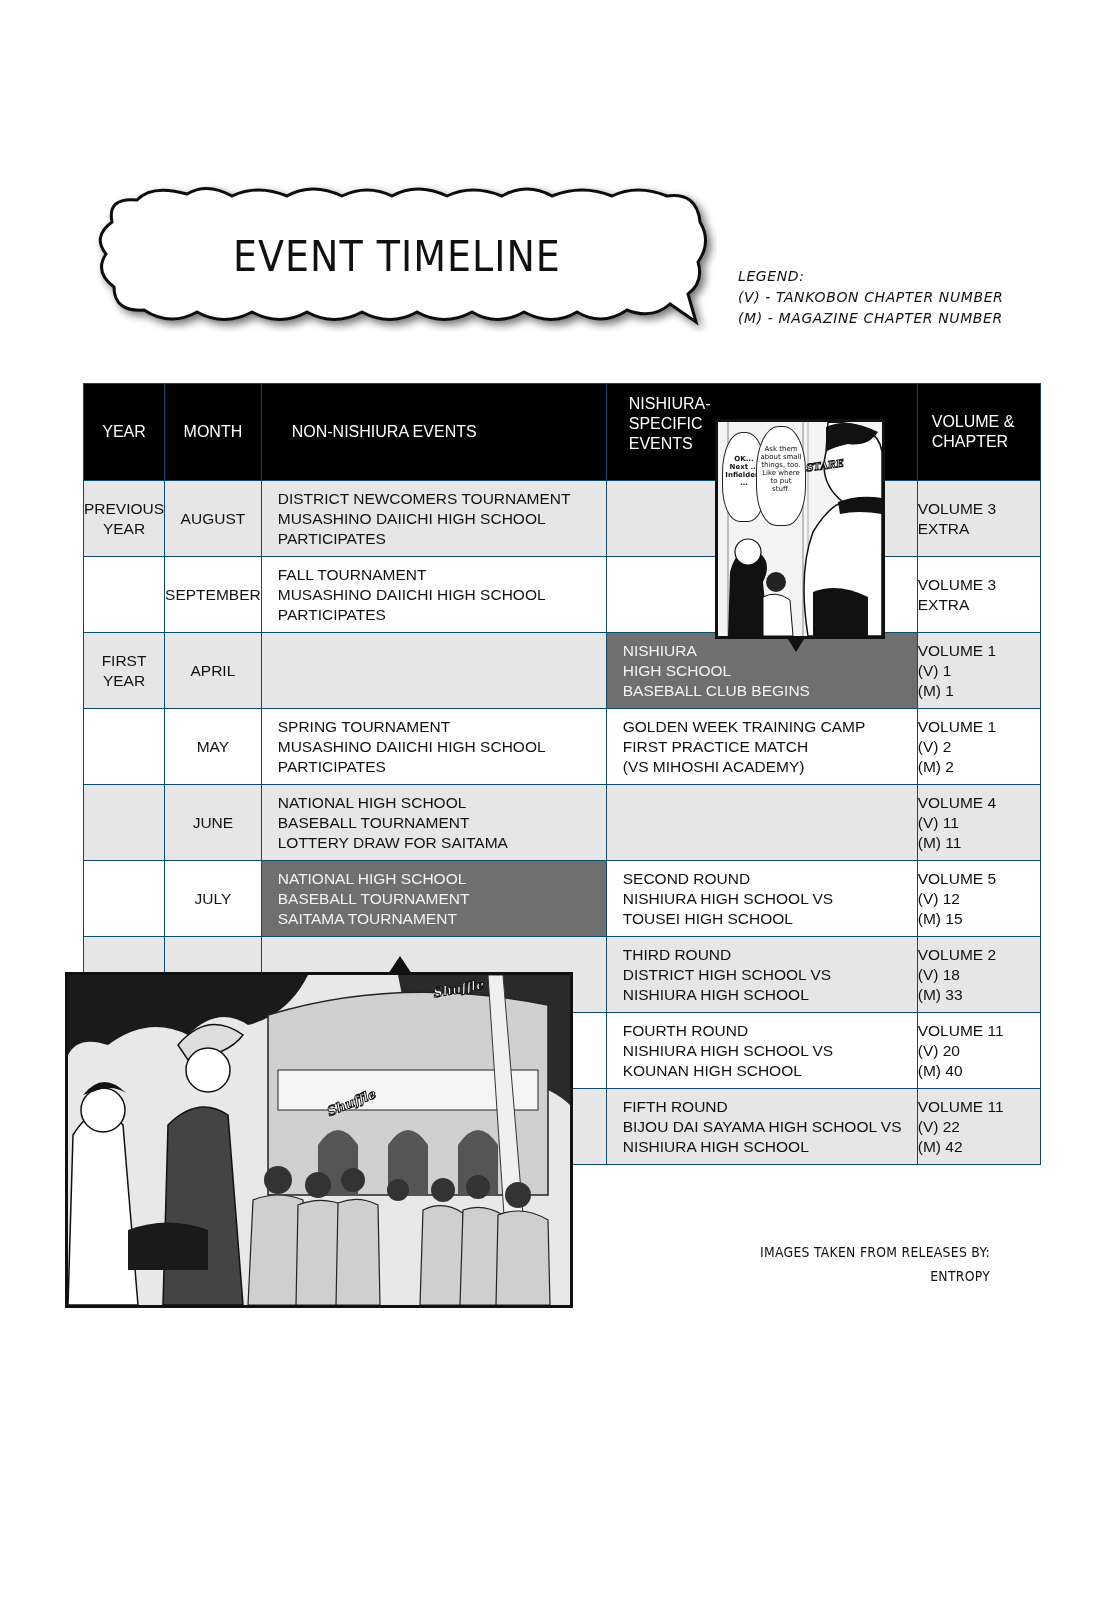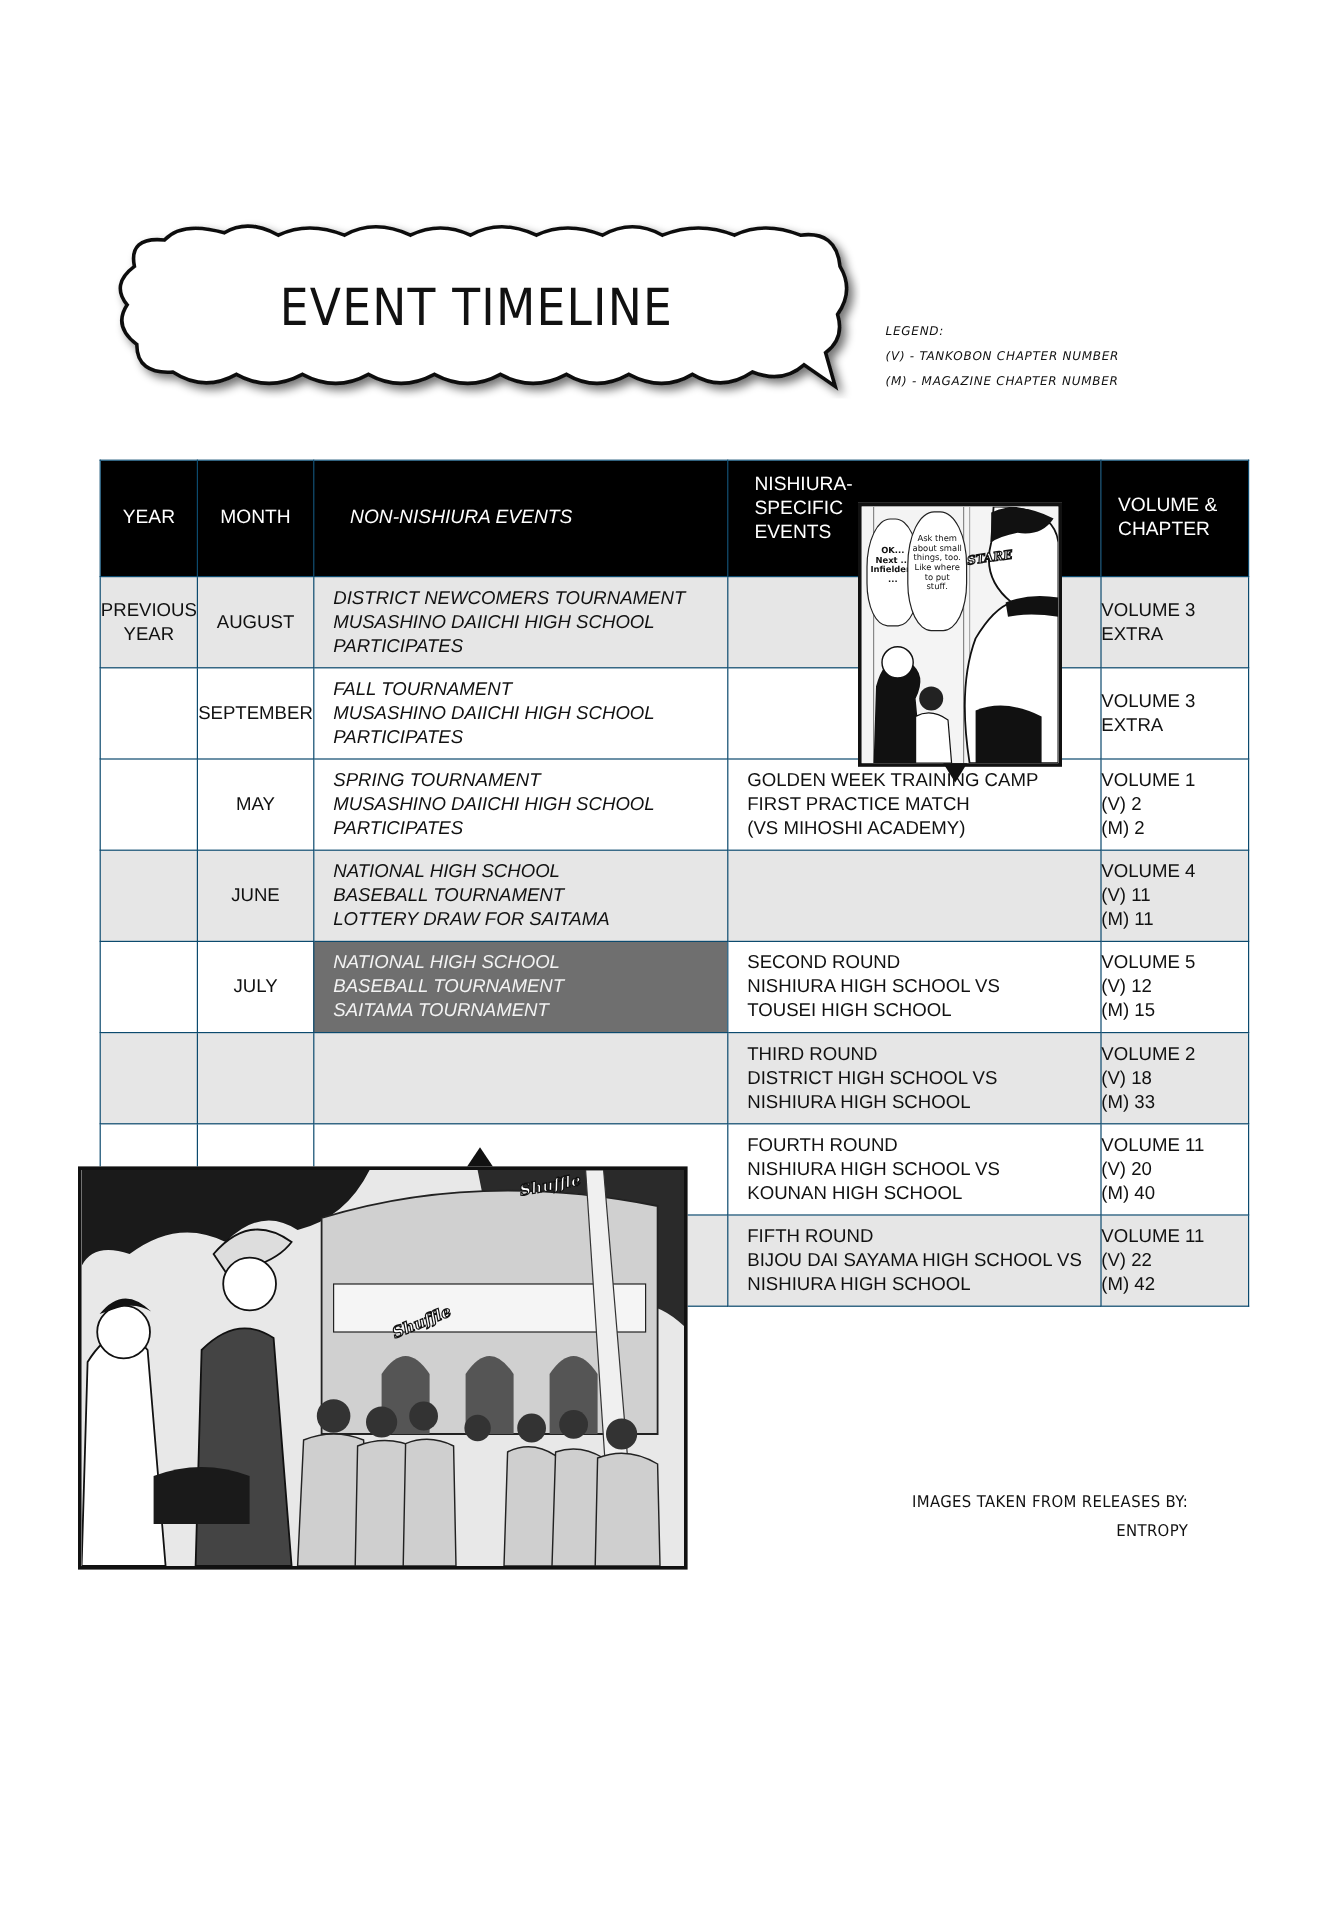--- a/index.html
+++ b/index.html
@@ -3,34 +3,34 @@
 <meta charset="utf-8">
 <style>
   html, body { margin:0; padding:0; background:#ffffff; }
   body { width:1100px; height:1600px; position:relative; overflow:hidden; font-family:"DejaVu Sans", sans-serif; color:#111; }
 
   
   .cloud-wrap { position:absolute; left:92px; top:182px; width:620px; height:150px; }
   .cloud-wrap svg { position:absolute; left:0; top:0; }
   .cloud-title { position:absolute; left:0; top:52px; width:610px; text-align:center; font-family:"DejaVu Sans", sans-serif; font-size:38px; letter-spacing:1px; font-weight:400; transform:scaleY(1.12); color:#111; }
 
-  .legend { position:absolute; left:738px; top:266px; font-size:10px; line-height:21px; letter-spacing:0.6px; color:#111; font-family:"DejaVu Sans", sans-serif; font-style:italic; }
+  .legend { position:absolute; left:738px; top:266px; font-size:14px; line-height:21px; letter-spacing:0.6px; color:#111; font-family:"DejaVu Sans", sans-serif; font-style:italic; }
   .legend div { white-space:nowrap; }
 
   
   .tbl { position:absolute; left:83px; top:383px; border-collapse:collapse; table-layout:fixed; }
   .tbl td, .tbl th { border:1px solid #0c4a6e; padding:0; font-family:"Liberation Sans", sans-serif; font-size:15.5px; line-height:20px; font-weight:400; vertical-align:middle; }
   .tbl th { background:#000; color:#fff; height:86px; text-align:left; font-weight:400; font-size:16px; }
   .tbl tr.r td { height:75px; }
   .tbl tr.shade td { background:#e6e6e6; }
   .tbl tr.white td { background:#fff; }
   .tbl td.dark { background:#6f6f6f !important; color:#f3f3f3; }
   .c-year { width:80px; text-align:center !important; }
   .c-month { width:95px; text-align:center !important; }
-  .c-non { width:314px;font-style:italic; }
+  .c-non { width:314px; }
   .c-nis { width:288px; }
   .c-vol { width:108px; }
   .tbl td.c-non, .tbl td.c-nis { padding-left:16px; }
   .tbl td.c-vol { padding-left:0; }
   .tbl th.h-year, .tbl th.h-month { text-align:center; }
   .tbl th.h-non { padding-left:30px; }
   .tbl th.h-nis { padding-left:22px; vertical-align:top; padding-top:10px; }
   .tbl th.h-vol { padding-left:14px; }
   .line { display:block; white-space:nowrap; }
 
@@ -119,20 +119,38 @@
       <span class="line">MUSASHINO DAIICHI HIGH SCHOOL</span>
       <span class="line">PARTICIPATES</span>
     </td>
     <td class="c-nis"></td>
     <td class="c-vol">
       <span class="line">VOLUME 3</span>
       <span class="line">EXTRA</span>
     </td>
   </tr>
 
+  <tr class="r shade">
+    <td class="c-year">
+      <span class="line">FIRST</span>
+      <span class="line">YEAR</span>
+    </td>
+    <td class="c-month">APRIL</td>
+    <td class="c-non"></td>
+    <td class="c-nis dark">
+      <span class="line">NISHIURA</span>
+      <span class="line">HIGH SCHOOL</span>
+      <span class="line">BASEBALL CLUB BEGINS</span>
+    </td>
+    <td class="c-vol">
+      <span class="line">VOLUME 1</span>
+      <span class="line">(V) 1</span>
+      <span class="line">(M) 1</span>
+    </td>
+  </tr>
 
   <tr class="r white">
     <td class="c-year"></td>
     <td class="c-month">MAY</td>
     <td class="c-non">
       <span class="line">SPRING TOURNAMENT</span>
       <span class="line">MUSASHINO DAIICHI HIGH SCHOOL</span>
       <span class="line">PARTICIPATES</span>
     </td>
     <td class="c-nis">

